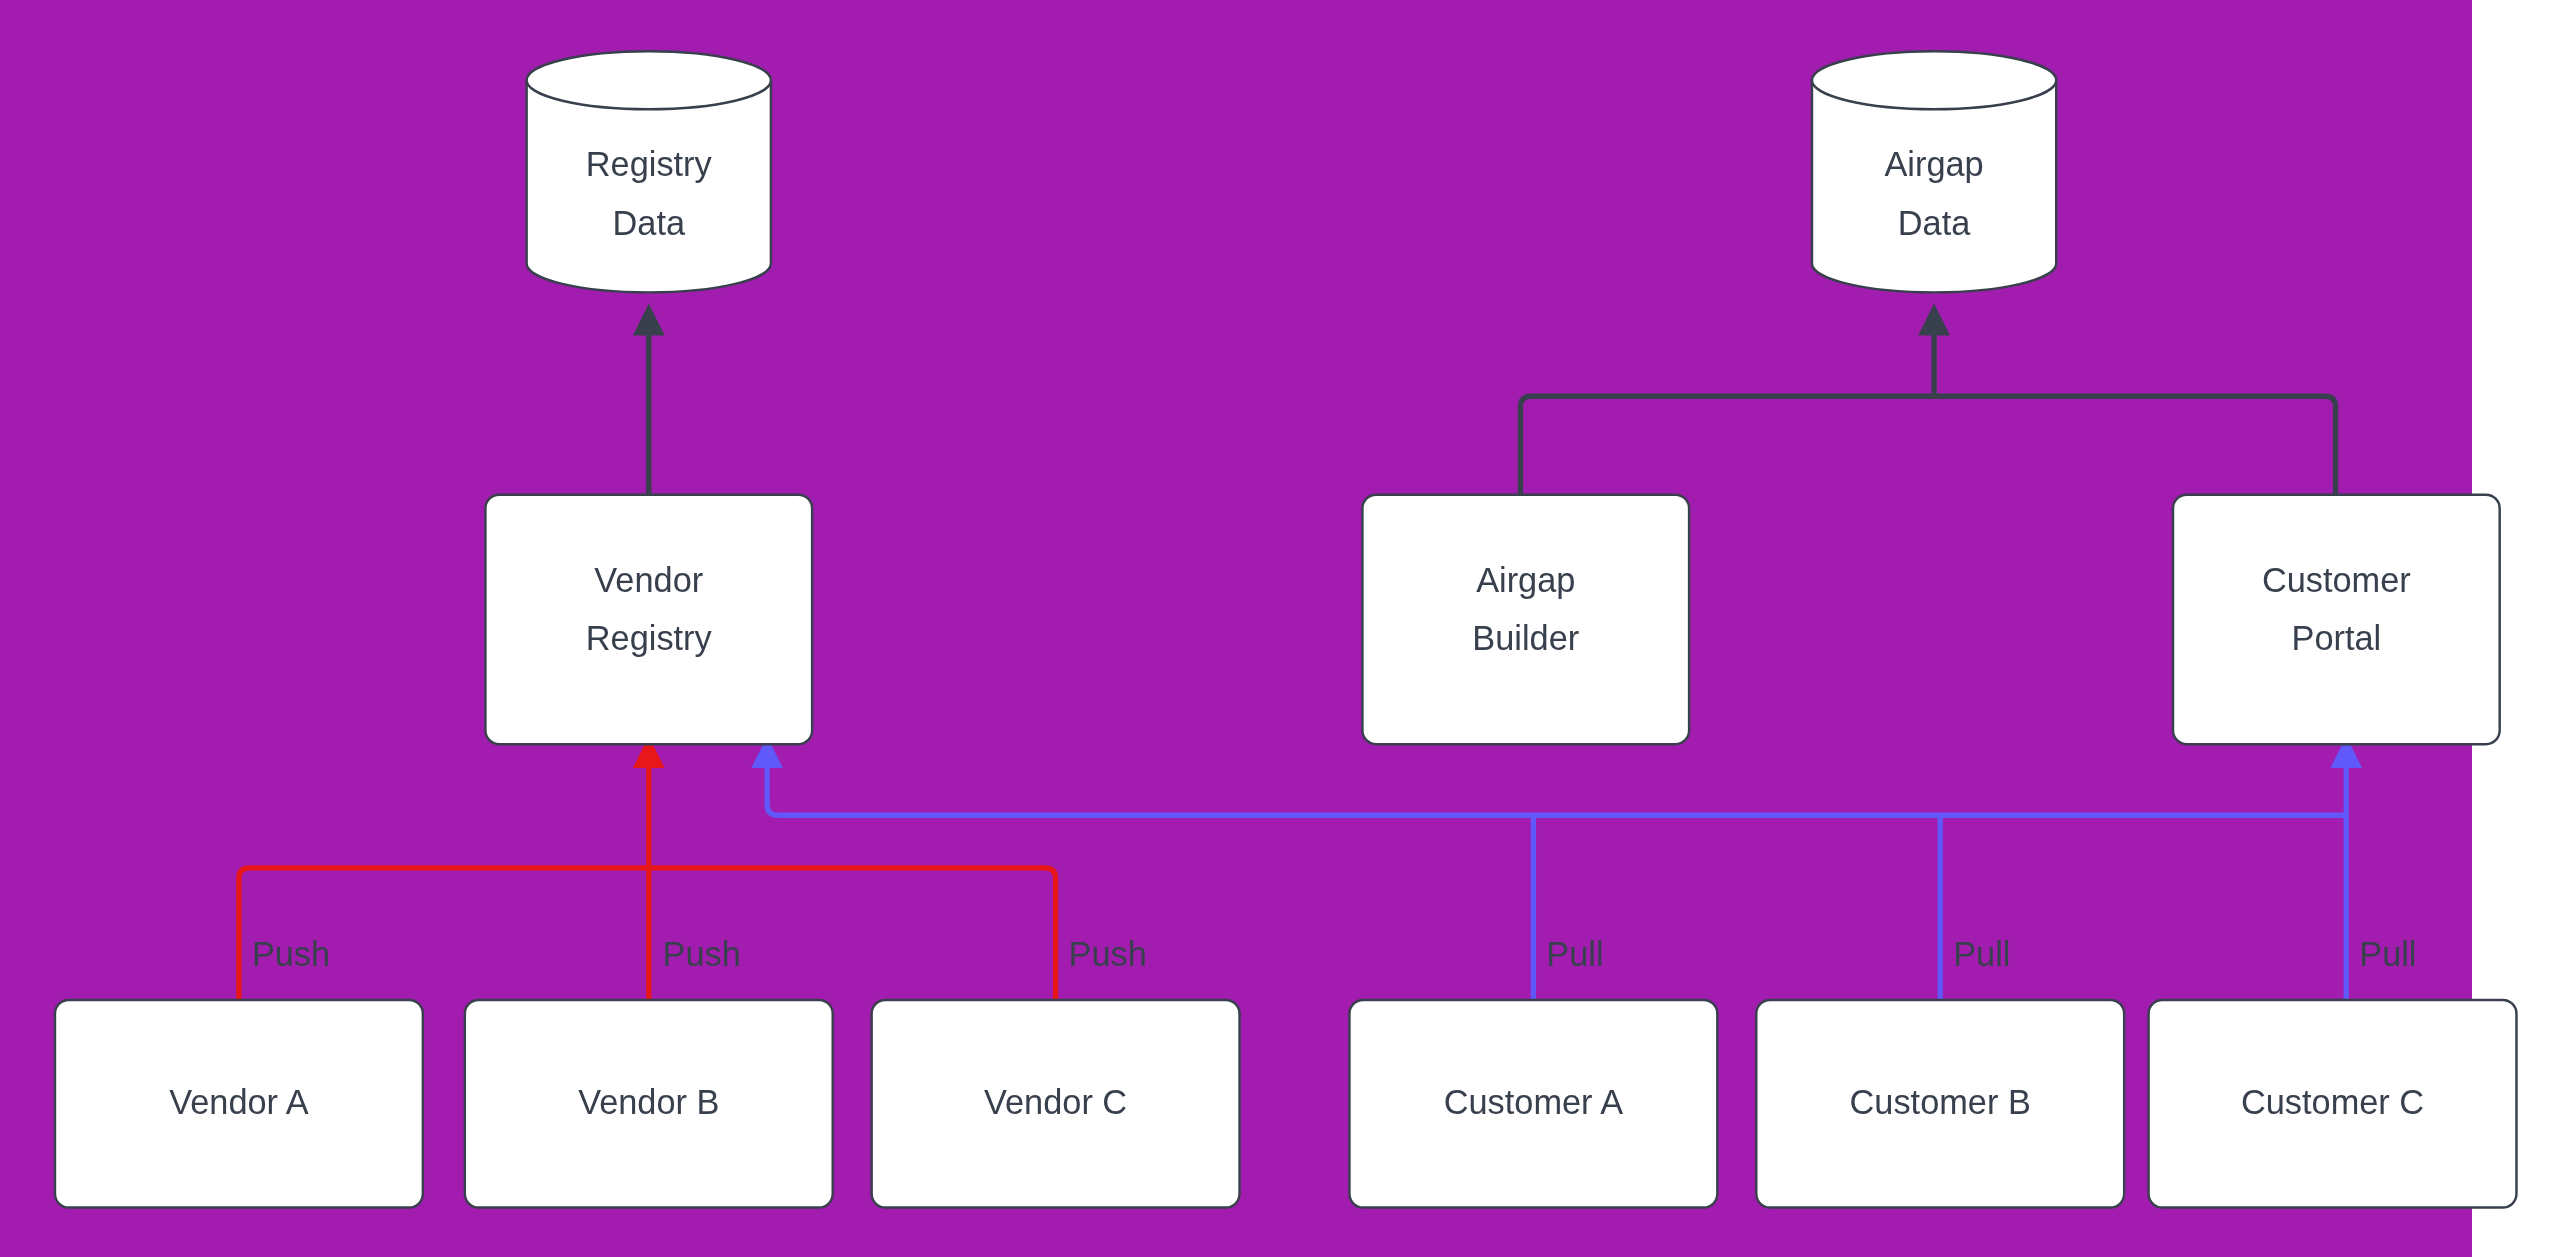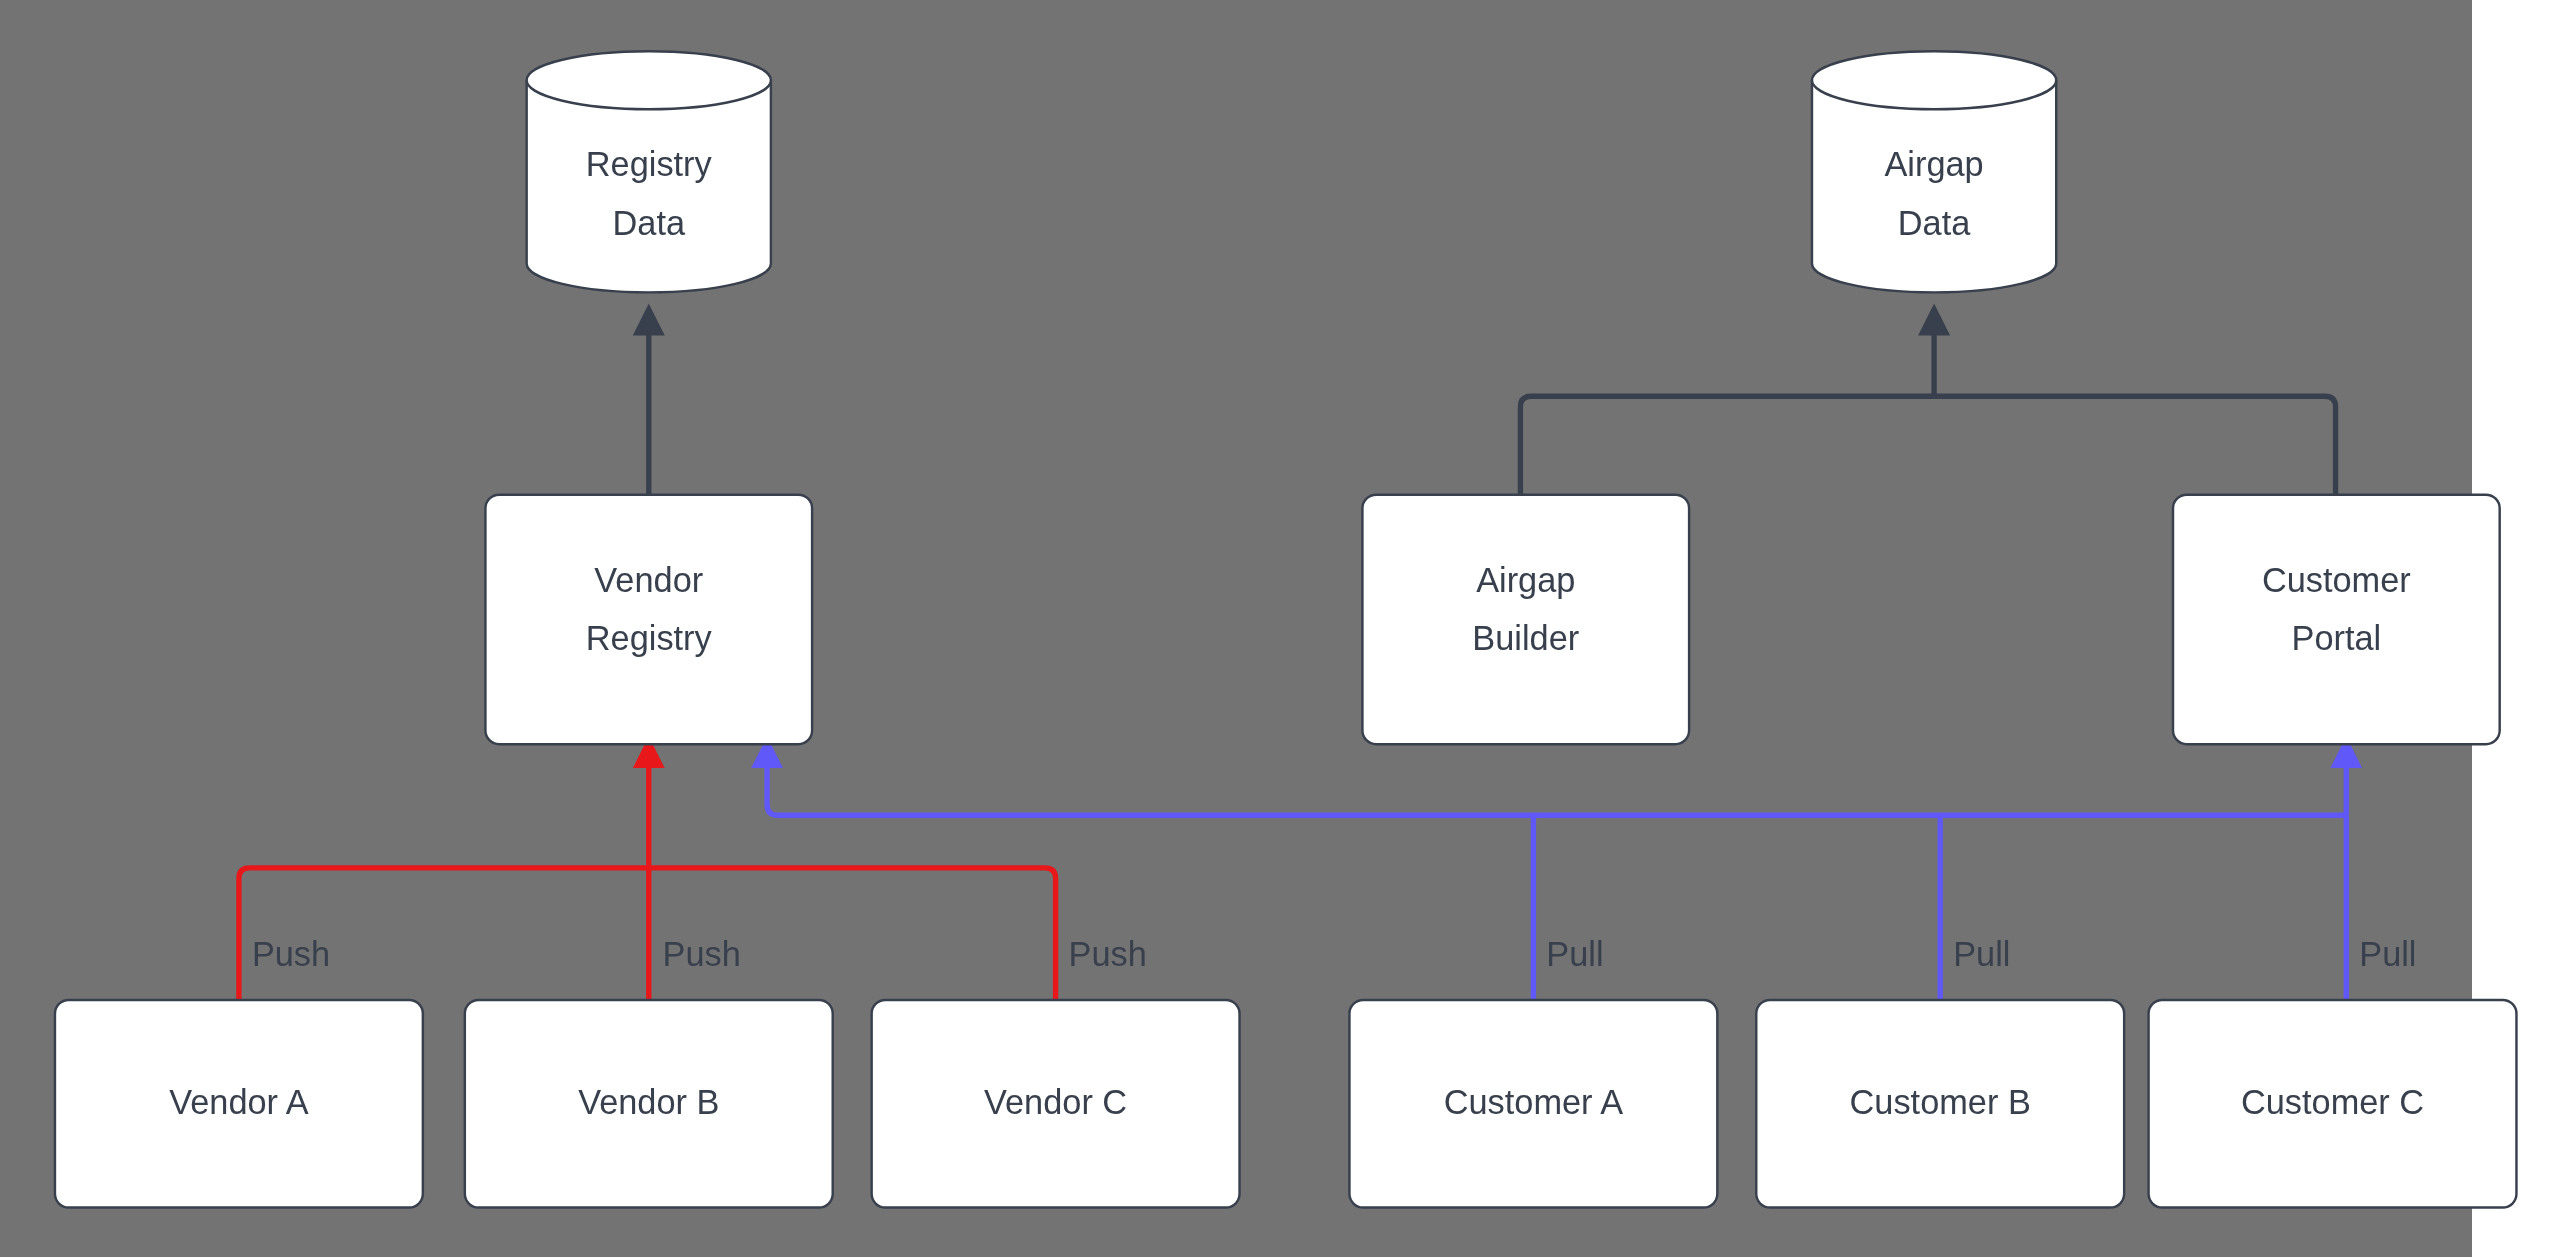--- a/index.html
+++ b/index.html
@@ -11,21 +11,21 @@
   body {
     width: 2576px;
     height: 1258px;
     overflow: hidden;
     font-family: "Liberation Sans", sans-serif;
   }
   #diagram-root {
     position: relative;
     width: 2472px;
     height: 1258px;
-    background: #737373;
+    background: #a21caf;
   }
   svg#diagram-canvas {
     display: block;
     width: 2576px;
     height: 1258px;
   }
   .node-shape {
     fill: #ffffff;
     stroke: #39404d;
     stroke-width: 3.2;

